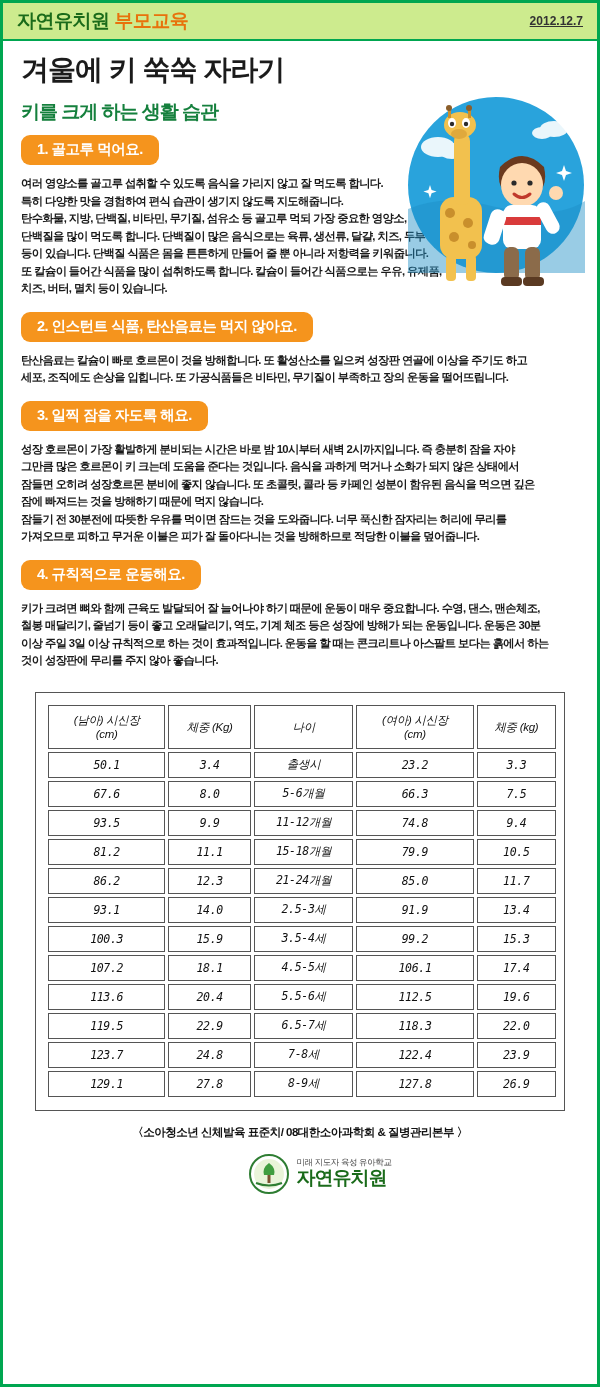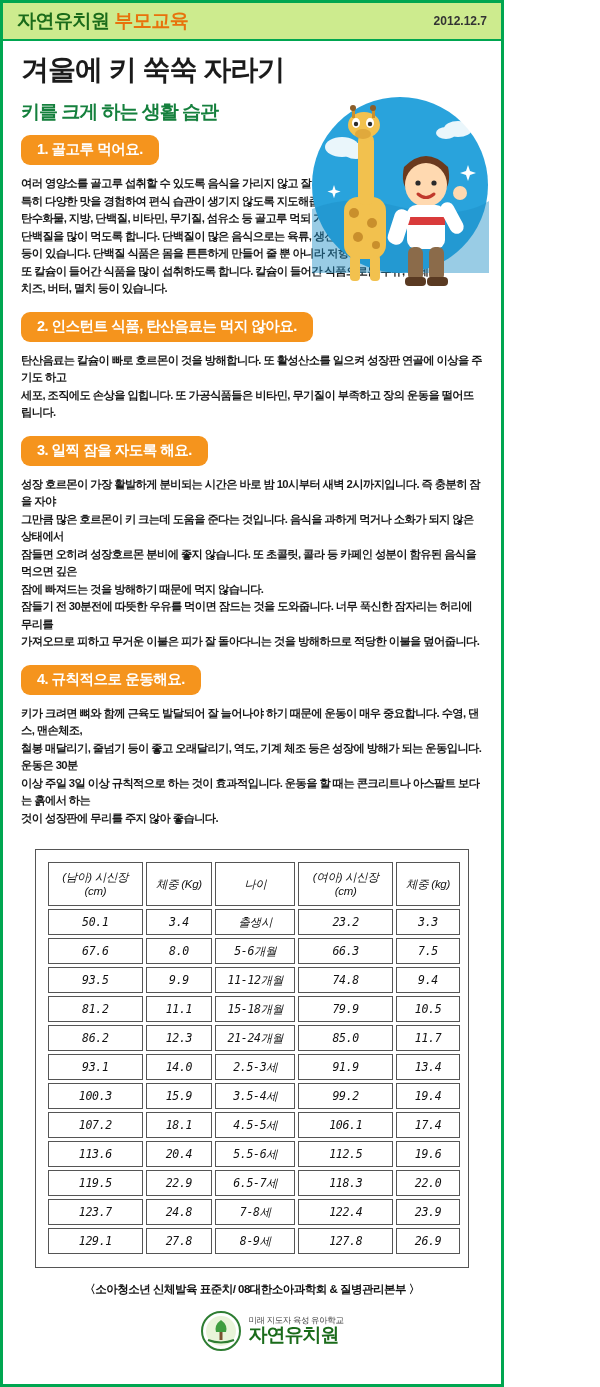--- a/index.html
+++ b/index.html
@@ -3,36 +3,36 @@
 <meta charset="utf-8">
 <style>
   * { box-sizing: border-box; margin:0; padding:0; }
   body {
     width:600px; height:1387px;
     font-family:"Liberation Sans", sans-serif;
     background:#ffffff;
     overflow:hidden;
   }
   .page {
-    width:504px; height:1387px;
+    width:600px; height:1387px;
     border:3px solid #00a650;
     position:relative;
     background:#fff;
   }
   
   .topbar {
     height:38px;
     background:#cdeb8e;
     border-bottom:2px solid #00a650;
     display:flex; align-items:center; justify-content:space-between;
     padding:0 14px;
   }
   .brand { font-size:19px; font-weight:bold; color:#1a6b1a; letter-spacing:-0.5px; }
   .brand .b2 { color:#e8720c; }
-  .topdate { font-size:12px; font-weight:bold; color:#333; }
+  .topdate { font-size:12px; font-weight:bold; color:#333;text-decoration:underline; }
 
   
   .titlewrap { padding:10px 18px 4px 18px; position:relative; }
   .maintitle { font-size:28px; font-weight:bold; color:#1b1b1b; letter-spacing:-1px; }
   .subtitle { font-size:19px; font-weight:bold; color:#15803d; margin-top:10px; letter-spacing:-1px; }
 
   
   .illus {
     position:absolute; right:8px; top:48px;
     width:185px; height:205px;
@@ -242,21 +242,21 @@
             <td>14.0</td>
             <td>2.5-3세</td>
             <td>91.9</td>
             <td>13.4</td>
           </tr>
           <tr>
             <td>100.3</td>
             <td>15.9</td>
             <td>3.5-4세</td>
             <td>99.2</td>
-            <td>19.4</td>
+            <td>15.3</td>
           </tr>
           <tr>
             <td>107.2</td>
             <td>18.1</td>
             <td>4.5-5세</td>
             <td>106.1</td>
             <td>17.4</td>
           </tr>
           <tr>
             <td>113.6</td>

